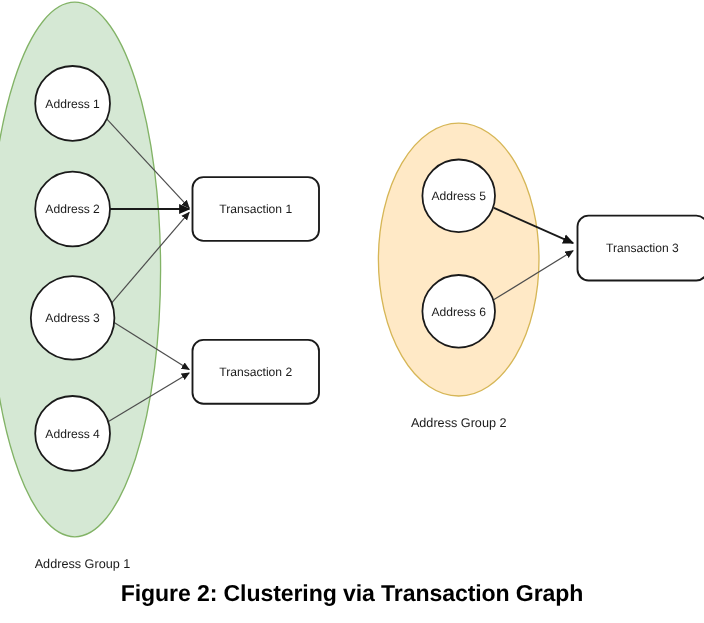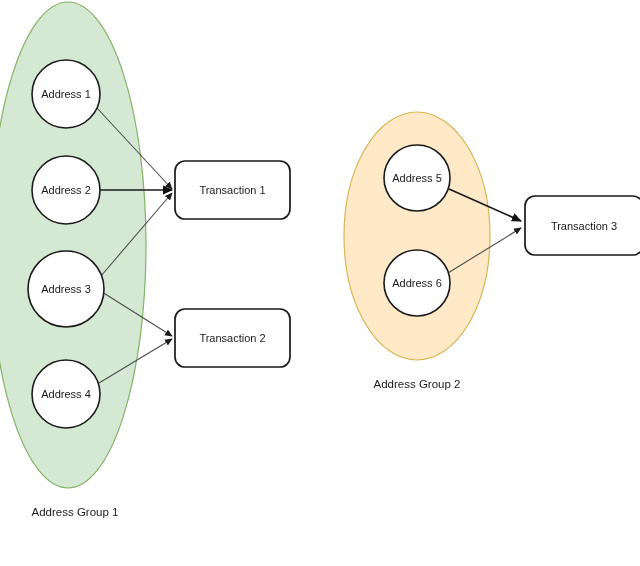--- a/index.html
+++ b/index.html
@@ -148,13 +148,14 @@
           <text x="584" y="229.5" text-anchor="middle" class="tx-label">Transaction 3</text>
         </g>
       </g>
 
     <g id="group-label-layer">
         <text x="75" y="516" text-anchor="middle" class="group-label">Address Group 1</text>
         <text x="417" y="388" text-anchor="middle" class="group-label">Address Group 2</text>
       </g>
   </svg>
 
+  <div class="caption">Figure 2: Clustering via Transaction Graph</div>
 </div>
 
 </body></html>

